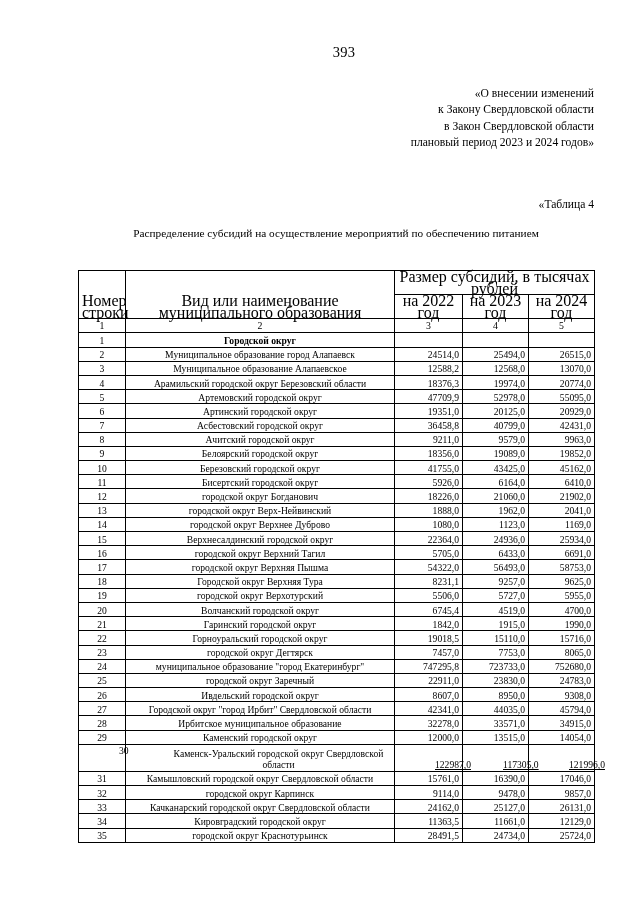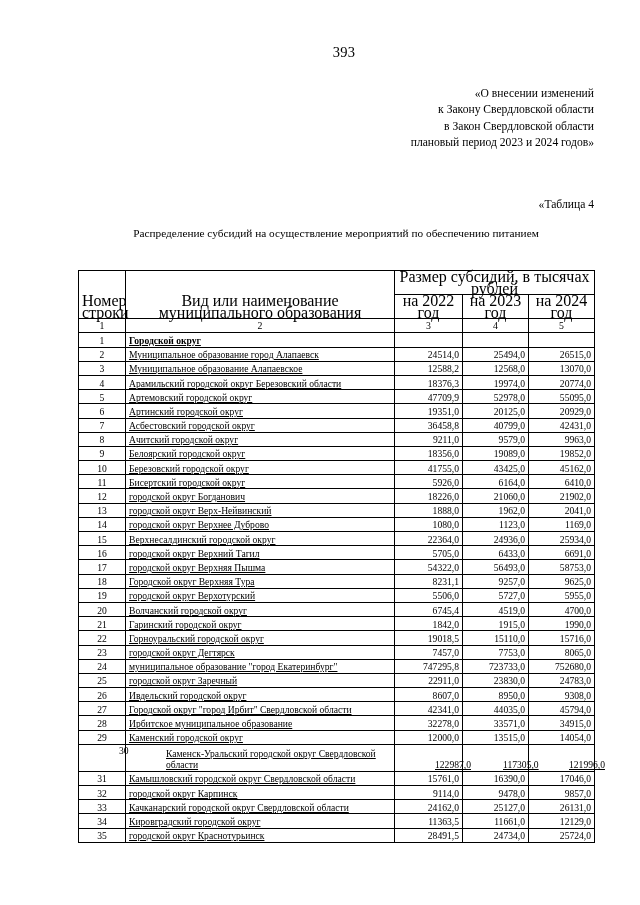--- a/index.html
+++ b/index.html
@@ -110,23 +110,22 @@
     vertical-align: middle;
     font-size: 9.8px;
   }
 
   td.cell-num {
     text-align: center;
     vertical-align: top;
     padding-top: 0px;
   }
   td.cell-name {
-    text-align: left;
+    text-align: center;
     vertical-align: top;
-    text-decoration: underline;
   }
   td.cell-val {
     text-align: right;
     vertical-align: bottom;
     padding-right: 3px;
   }
   tr.data-row td { height: 13.2px; }
   tr.section-row td.cell-name { font-weight: bold; }
   tr.tall-row td { height: 26px; padding-left: 40px; }
   tr.tall-row td.cell-val { vertical-align: bottom; text-decoration: underline; }

